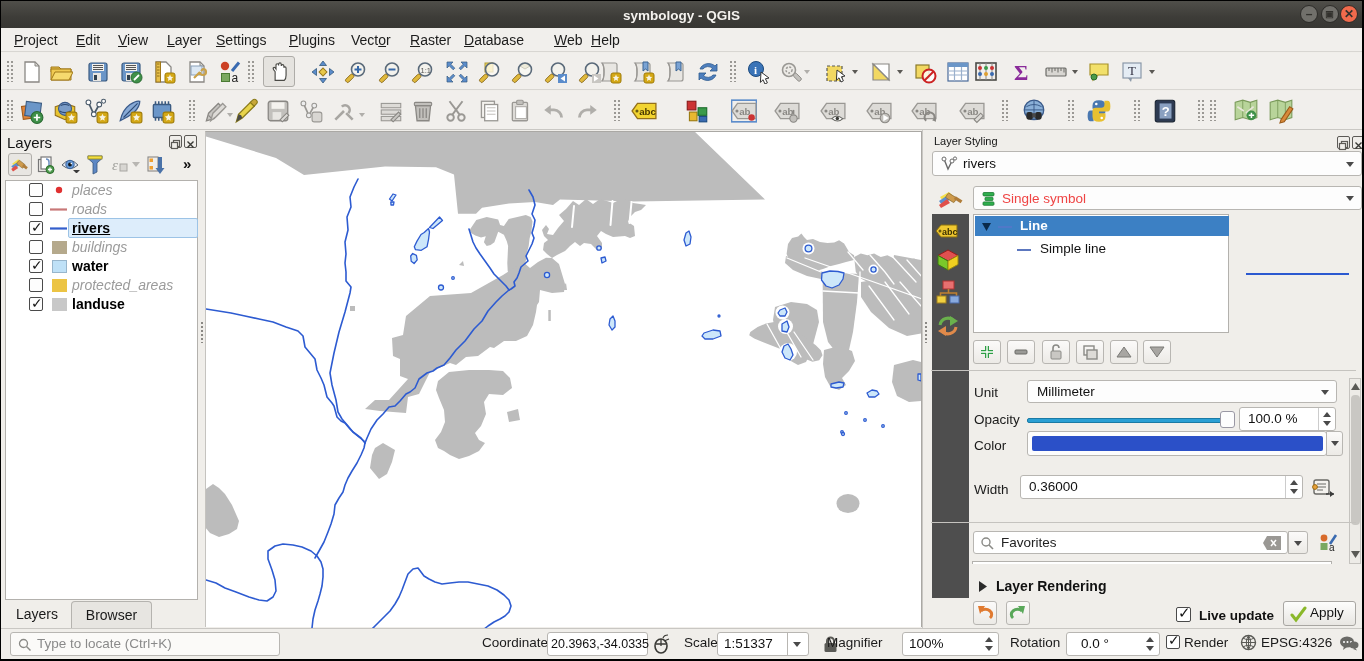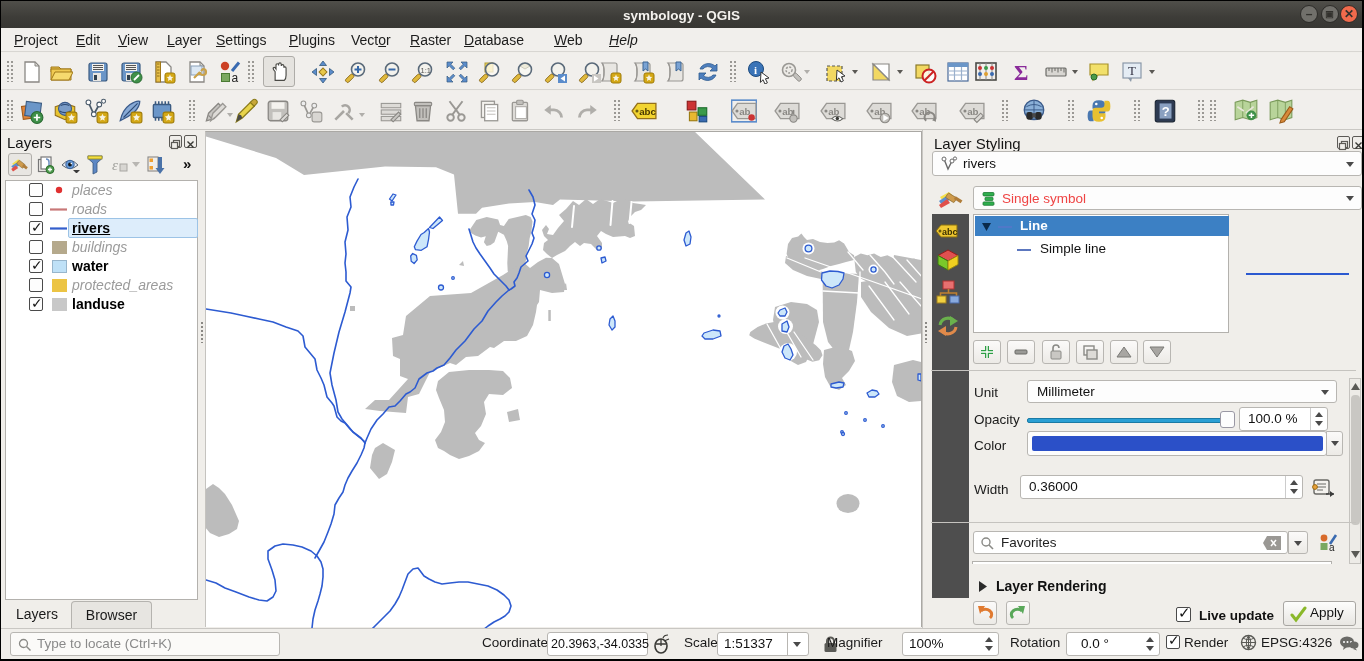--- a/index.html
+++ b/index.html
@@ -38,21 +38,21 @@
 .lrow .cb span{ position:absolute; left:1px; top:-3px; font-size:14px; color:#111; }
 .lrow .txt { position:absolute; left:66px; top:1px; }
 .unchecked { color:#9b9b9b; font-style:italic; }
 .checkedtxt { color:#000; font-weight:bold; }
 
 .tab { position:absolute; top:471px; height:27px; font-size:14px; color:#1a1a1a; text-align:center; }
 
 #map { position:absolute; left:204px; top:130px; width:717px; height:496px; background:#fff; border-top:1px solid #aaa8a4; border-right:1px solid #aaa8a4; border-left:1px solid #c5c3bf; }
 
 #rightpanel { position:absolute; left:921px; top:129px; width:441px; height:498px; background:#f0eeea; border-left:1px solid #c9c7c3;}
-#rp-title { position:absolute; left:11px; top:5px; font-size:15px; color:#151515; }
+#rp-title { position:absolute; left:11px; top:5px; font-size:11px; color:#151515; }
 .combo { position:absolute; background:#fdfdfd; border:1px solid #b8b6b2; border-radius:3px; }
 .combo .arrow { position:absolute; right:7px; top:50%; margin-top:-2px; width:0; height:0;
   border-left:4px solid transparent; border-right:4px solid transparent; border-top:5px solid #4a4a4a; }
 #darksidebar { position:absolute; left:9px; top:84px; width:37px; height:384px; background:#4e4e4e; }
 #symtree { position:absolute; left:50px; top:84px; width:256px; height:119px; background:#fff; border:1px solid #b3b1ad; }
 .sbtn { position:absolute; width:28px; height:24px; border:1px solid #b8b6b2; border-radius:3px; background:linear-gradient(#fbfaf9,#eceae6); }
 #rp-scroll { position:absolute; left:426px; top:248px; width:12px; height:186px; background:#edebe7; border:1px solid #c5c3bf; }
 .label { font-size:13.5px; color:#1a1a1a; position:absolute; }
 .spin { position:absolute; background:#fff; border:1px solid #b8b6b2; border-radius:3px; font-size:13.5px; color:#111; }
 .spinarrows { position:absolute; right:1px; top:0; width:16px; height:100%; border-left:1px solid #ccc; }
@@ -82,21 +82,21 @@
     <span class="mi" style="left:13px;"><u>P</u>roject</span>
     <span class="mi" style="left:75px;"><u>E</u>dit</span>
     <span class="mi" style="left:117px;"><u>V</u>iew</span>
     <span class="mi" style="left:166px;"><u>L</u>ayer</span>
     <span class="mi" style="left:215px;"><u>S</u>ettings</span>
     <span class="mi" style="left:288px;"><u>P</u>lugins</span>
     <span class="mi" style="left:350px;">Vect<u>o</u>r</span>
     <span class="mi" style="left:409px;"><u>R</u>aster</span>
     <span class="mi" style="left:463px;"><u>D</u>atabase</span>
     <span class="mi" style="left:553px;"><u>W</u>eb</span>
-    <span class="mi" style="left:608px;font-style:italic;"><u>H</u>elp</span>
+    <span class="mi" style="left:590px;"><u>H</u>elp</span>
   </div>
   <div id="tb1">
       <div class="handle" style="left:5px;top:7px;"></div>
       <svg class="ticon" style="left:19px;top:7px;width:24px;height:24px;" viewBox="0 0 24 24">
         <path d="M5 2 h10 l4 4 v16 H5 Z" fill="#fff" stroke="#8a8884" stroke-width="1.3"></path>
         <path d="M15 2 l4 4 h-4 Z" fill="#d8d6d2" stroke="#8a8884" stroke-width="1"></path>
       </svg>
       <svg class="ticon" style="left:48px;top:7px;width:24px;height:24px;" viewBox="0 0 24 24">
         <path d="M2 7 h8 l2 2 h10 v3 H2 Z" fill="#e8c04a" stroke="#a07818" stroke-width="1"></path>
         <path d="M2 20 L2 9 h20 l0 11 Z" fill="#f0ca52" stroke="#a07818" stroke-width="1"></path>
@@ -779,21 +779,21 @@
 
     <span class="label" style="left:51px;top:255px;">Unit</span>
     <div class="combo" style="left:104px; top:250px; width:310px; height:23px;">
       <span style="position:absolute;left:9px;top:3px;font-size:13.5px;color:#111;">Millimeter</span>
       <span class="arrow"></span>
     </div>
 
     <span class="label" style="left:51px;top:282px;">Opacity</span>
     <div style="position:absolute;left:104px;top:288px;width:208px;height:5px;background:#2a9fd4;border-radius:2px;border:1px solid #1a7aa4;"></div>
     <div style="position:absolute;left:297px;top:281px;width:15px;height:17px;background:#fdfdfd;border:1px solid #9a98a4;border-radius:3px;"></div>
-    <div class="spin" style="left:316px;top:277px;width:89px;height:24px;padding-left:16px;">
+    <div class="spin" style="left:316px;top:277px;width:97px;height:24px;padding-left:16px;">
         <span style="position:absolute;left:8px;top:3px;">100.0 %</span>
       <div class="spinarrows">
           <i class="up"></i>
           <i class="dn"></i>
         </div>
     </div>
 
     <span class="label" style="left:51px;top:308px;">Color</span>
     <div style="position:absolute;left:104px;top:301px;width:300px;height:25px;background:#fdfdfd;border:1px solid #b8b6b2;border-radius:3px;">
       <div style="position:absolute;left:4px;top:4px;width:291px;height:15px;background:#2b50c8;border-radius:2px;"></div>

